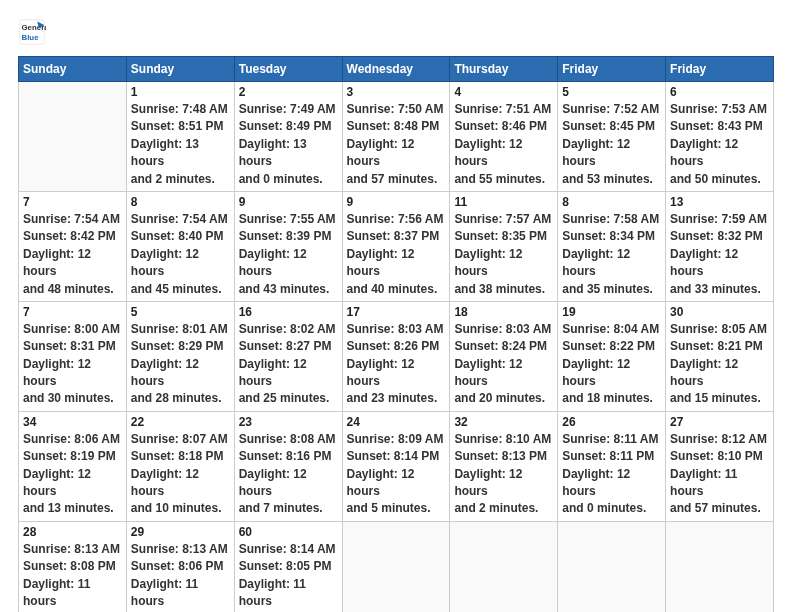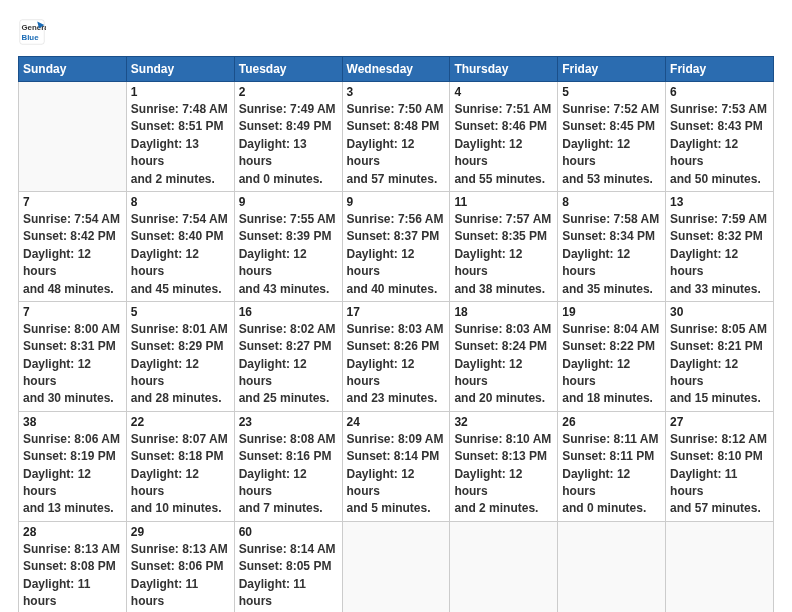--- a/index.html
+++ b/index.html
@@ -198,21 +198,21 @@
             <span class="day-num">19</span>
             <div class="day-info">Sunrise: 8:04 AM<br>Sunset: 8:22 PM<br>Daylight: 12 hours<br>and 18 minutes.</div>
           </td>
           <td>
             <span class="day-num">30</span>
             <div class="day-info">Sunrise: 8:05 AM<br>Sunset: 8:21 PM<br>Daylight: 12 hours<br>and 15 minutes.</div>
           </td>
         </tr>
         <tr>
           <td>
-            <span class="day-num">38</span>
+            <span class="day-num">34</span>
             <div class="day-info">Sunrise: 8:06 AM<br>Sunset: 8:19 PM<br>Daylight: 12 hours<br>and 13 minutes.</div>
           </td>
           <td>
             <span class="day-num">22</span>
             <div class="day-info">Sunrise: 8:07 AM<br>Sunset: 8:18 PM<br>Daylight: 12 hours<br>and 10 minutes.</div>
           </td>
           <td>
             <span class="day-num">23</span>
             <div class="day-info">Sunrise: 8:08 AM<br>Sunset: 8:16 PM<br>Daylight: 12 hours<br>and 7 minutes.</div>
           </td>

